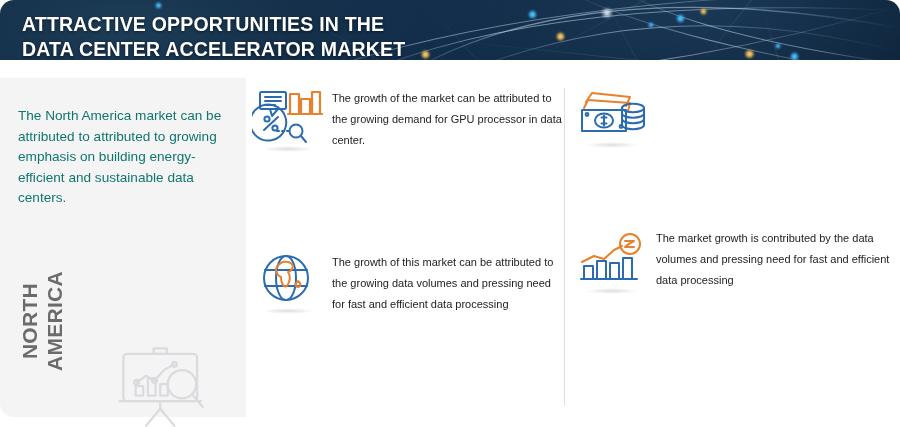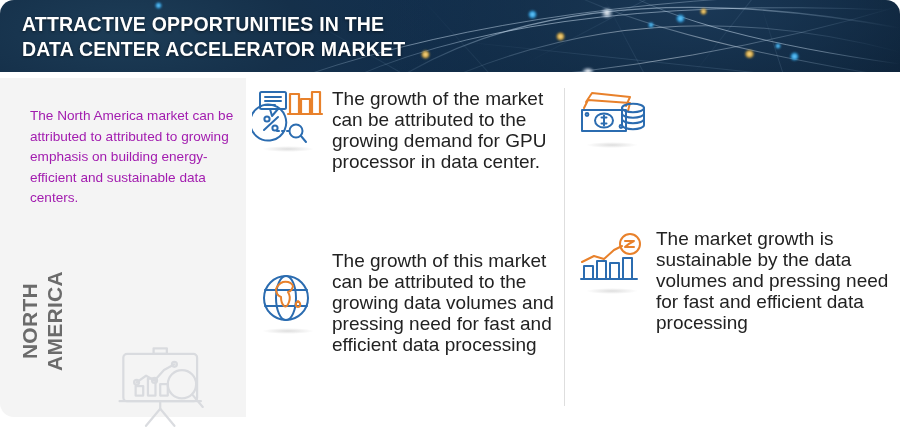--- a/index.html
+++ b/index.html
@@ -18,21 +18,21 @@
     height: 427px;
     background: #ffffff;
   }
 
   
   .header-banner {
     position: absolute;
     left: 0;
     top: 0;
     width: 900px;
-    height: 72px;
+    height: 60px;
     border-radius: 14px 14px 0 0;
     overflow: hidden;
     background:
       radial-gradient(ellipse 420px 160px at 14% 42%, #1d3d57 0%, #15304a 42%, rgba(12,33,54,0) 75%),
       radial-gradient(ellipse 500px 200px at 78% 10%, #1a3856 0%, rgba(12,33,54,0) 70%),
       linear-gradient(112deg, #0d2236 0%, #123050 34%, #0e2740 62%, #0a1d31 100%);
   }
 
   
   .hdr-grid {
@@ -93,22 +93,21 @@
     border-radius: 0 0 0 14px;
   }
 
   .left-panel-text {
     position: absolute;
     left: 18px;
     top: 28px;
     width: 216px;
     font-size: 13.6px;
     line-height: 20.5px;
-    color: #a21caf;
-    margin-left: 12px;
+    color: #0f766e;
   }
 
   .na-label {
     position: absolute;
     left: -38px;
     top: 218px;
     width: 160px;
     text-align: center;
     transform: rotate(-90deg);
     transform-origin: center center;
@@ -151,21 +150,21 @@
   .cell-icon {
     flex: 0 0 auto;
     width: 72px;
     height: 68px;
     position: relative;
     margin-right: 8px;
   }
   .cell-icon svg { display: block; }
 
   .cell-text {
-    font-size: 19px;
+    font-size: 11px;
     line-height: 21px;
     color: #222222;
     padding-top: 2px;
   }
 
   .cell-2 .cell-text, .cell-4 .cell-text { padding-top: 0; }
 
   .icon-shadow {
     position: absolute;
     left: 10px;
@@ -366,17 +365,17 @@
               <rect x="8" y="38" width="9" height="13"></rect>
               <rect x="21" y="33" width="9" height="18"></rect>
               <rect x="34" y="35" width="9" height="16"></rect>
               <rect x="47" y="30" width="9" height="21"></rect>
               <path d="M5 51 h56"></path>
             </g>
           </g>
         </svg>
         <div class="icon-shadow"></div>
       </div>
-      <div class="cell-text">The market growth is sustainable by the data volumes and pressing need for fast and efficient data processing</div>
+      <div class="cell-text">The market growth is contributed by the data volumes and pressing need for fast and efficient data processing</div>
     </div>
 
   </div>
 </div>
 
 </body></html>

